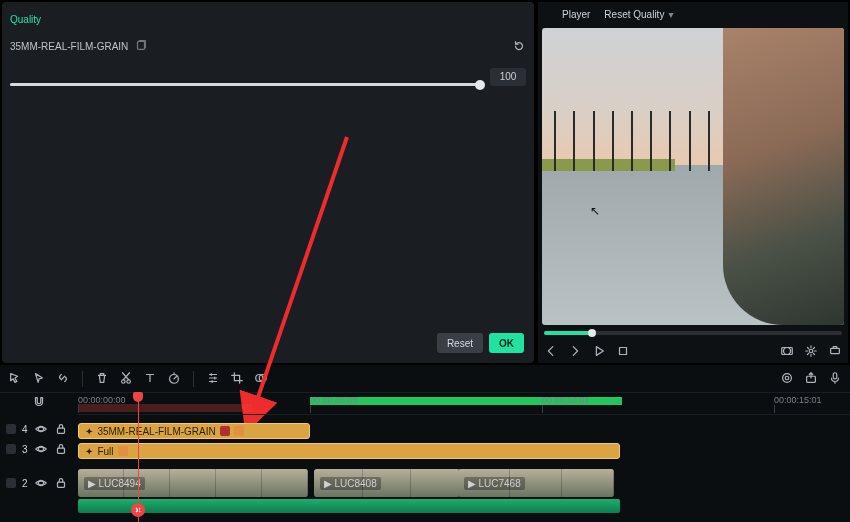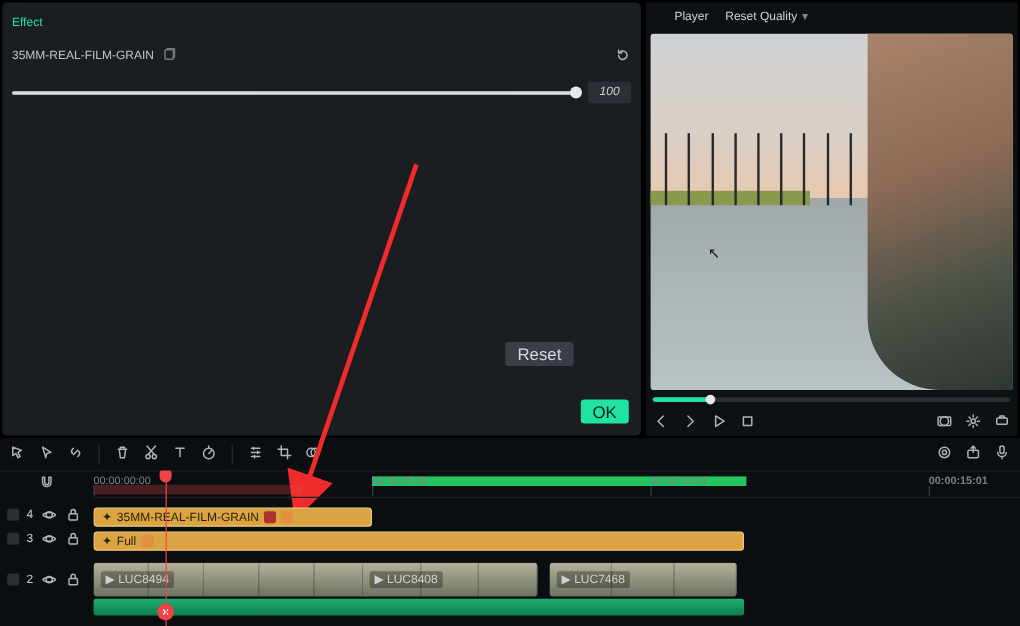--- a/index.html
+++ b/index.html
@@ -10,29 +10,29 @@
   .panel-right { flex: 1; background: #0e1114; margin: 2px; display: flex; flex-direction: column; }
   .tab-row { display: flex; align-items: center; height: 22px; }
   .tab-active { color: #20e3a2; font-weight: 500; }
   .name-row { display: flex; align-items: center; height: 24px; margin-top: 4px; }
   .effect-name { color: #bfc5cb; }
   .copy-icon { margin-left: 6px; opacity: .6; }
   .reset-circle { margin-left: auto; width: 14px; height: 14px; }
   .prop-row { display: flex; align-items: center; margin-top: 16px; }
   .prop-label { color: #aeb4ba; }
   .kf { margin-left: auto; }
-  .slider-row { display: flex; align-items: center; margin-top: 10px; font-style: italic; }
+  .slider-row { display: flex; align-items: flex-end; margin-top: 10px; }
   .slider-track { position: relative; flex: 1; height: 3px; background: #4a5058; border-radius: 2px; }
   .slider-fill { position: absolute; left: 0; top: 0; bottom: 0; background: #d6d9dd; border-radius: 2px; }
   .slider-thumb { position: absolute; top: 50%; width: 10px; height: 10px; background: #e6e9ec; border-radius: 50%; transform: translate(-50%, -50%); }
   .val-box { width: 36px; height: 18px; background: #2a2f36; color: #d0d0d0; text-align: center; line-height: 18px; margin-left: 10px; border-radius: 3px; }
   .btn-row { position: absolute; right: 10px; bottom: 10px; display: flex; gap: 6px; }
-  .btn { height: 20px; padding: 0 10px; border-radius: 3px; display: flex; align-items: center; justify-content: center; font-size: 14px; cursor: pointer; }
+  .btn { height: 20px; padding: 0 10px; border-radius: 3px; display: flex; align-items: center; justify-content: center; font-size: 10px; cursor: pointer; }
   .btn-reset { background: #3a3f46; color: #d6d9dd; }
-  .btn-ok { background: #20e3a2; color: #0a221a; font-weight: 400; margin-top: 48px; }
+  .btn-ok { background: #20e3a2; color: #0a221a; font-weight: 700; }
   
   .arrow-svg { position: absolute; top: 125px; left: 235px; pointer-events: none; }
   
   .player-head { height: 24px; display: flex; align-items: center; padding: 0 24px; gap: 14px; color: #cfd4da; }
   .player-head .caret { margin-left: 4px; opacity: .6; }
   .preview { flex: 1; margin: 2px 4px; background: #1a1e23; border-radius: 3px; position: relative; overflow: hidden; }
   .preview-img { position: absolute; inset: 0; }
   .sky { position: absolute; top: 0; left: 0; right: 0; height: 46%; background: linear-gradient(#cfd2d5 0%, #d9cfc6 60%, #e8c9b0 100%); }
   .water { position: absolute; top: 46%; left: 0; right: 0; bottom: 0; background: linear-gradient(#9fa8ab, #b9c2c5); }
   .land { position: absolute; top: 44%; left: 0; right: 56%; height: 4%; background: #8a9a4d; }
@@ -81,21 +81,21 @@
   svg.icon path, svg.icon rect, svg.icon circle, svg.icon line, svg.icon polyline { stroke: #aeb4ba; stroke-width: 1.4; fill: none; stroke-linecap: round; stroke-linejoin: round; }
 </style>
 </head>
 <body>
 
 <div class="app">
   <div class="upper">
 
     <div class="panel-left">
       <div class="tab-row">
-        <span class="tab-active">Effect</span>
+        <span class="tab-active">Quality</span>
       </div>
       <div class="name-row">
         <span class="effect-name">35MM-REAL-FILM-GRAIN</span>
         <span class="copy-icon">
           <svg class="icon" viewBox="0 0 16 16">
               <rect x="4" y="4" width="8" height="9" rx="1"></rect>
               <path d="M6 4V3h7v8h-1"></path>
             </svg>
         </span>
         <span class="reset-circle">
@@ -308,21 +308,21 @@
         <div class="ruler">
           <div class="play-region" style="left:0; width:174px;"></div>
           <div class="clip-end" style="left:232px; width:312px;"></div>
 
         <span class="ruler-label" style="left: 0px;">00:00:00:00</span>
             <div class="ruler-tick-major" style="left: 0px;"></div>
             <span class="ruler-label" style="left: 232px;">00:00:05:00</span>
             <div class="ruler-tick-major" style="left: 232px;"></div>
             <span class="ruler-label" style="left: 464px;">00:00:10:01</span>
             <div class="ruler-tick-major" style="left: 464px;"></div>
-            <span class="ruler-label" style="left: 696px; font-weight: bold;">00:00:15:01</span>
+            <span class="ruler-label" style="left: 696px;">00:00:15:01</span>
             <div class="ruler-tick-major" style="left: 696px;"></div>
           </div>
 
         <div class="playhead" style="left:60px">
           <div class="knob"></div>
         </div>
 
         <div class="tracks">
           <div class="track spacer"></div>
           <div class="track">
@@ -345,21 +345,21 @@
             <div class="clip video" style="left:0; width:230px;">
               <div class="thumbs">
                   <div></div>
                   <div></div>
                   <div></div>
                   <div></div>
                   <div></div>
                 </div>
               <span class="label">▶ <span>LUC8494</span></span>
             </div>
-            <div class="clip video" style="left:224px; width:146px;">
+            <div class="clip video" style="left:236px; width:146px;">
               <div class="thumbs">
                   <div></div>
                   <div></div>
                   <div></div>
                 </div>
               <span class="label">▶ <span>LUC8408</span></span>
             </div>
             <div class="clip video" style="left:380px; width:156px;">
               <div class="thumbs">
                   <div></div>

